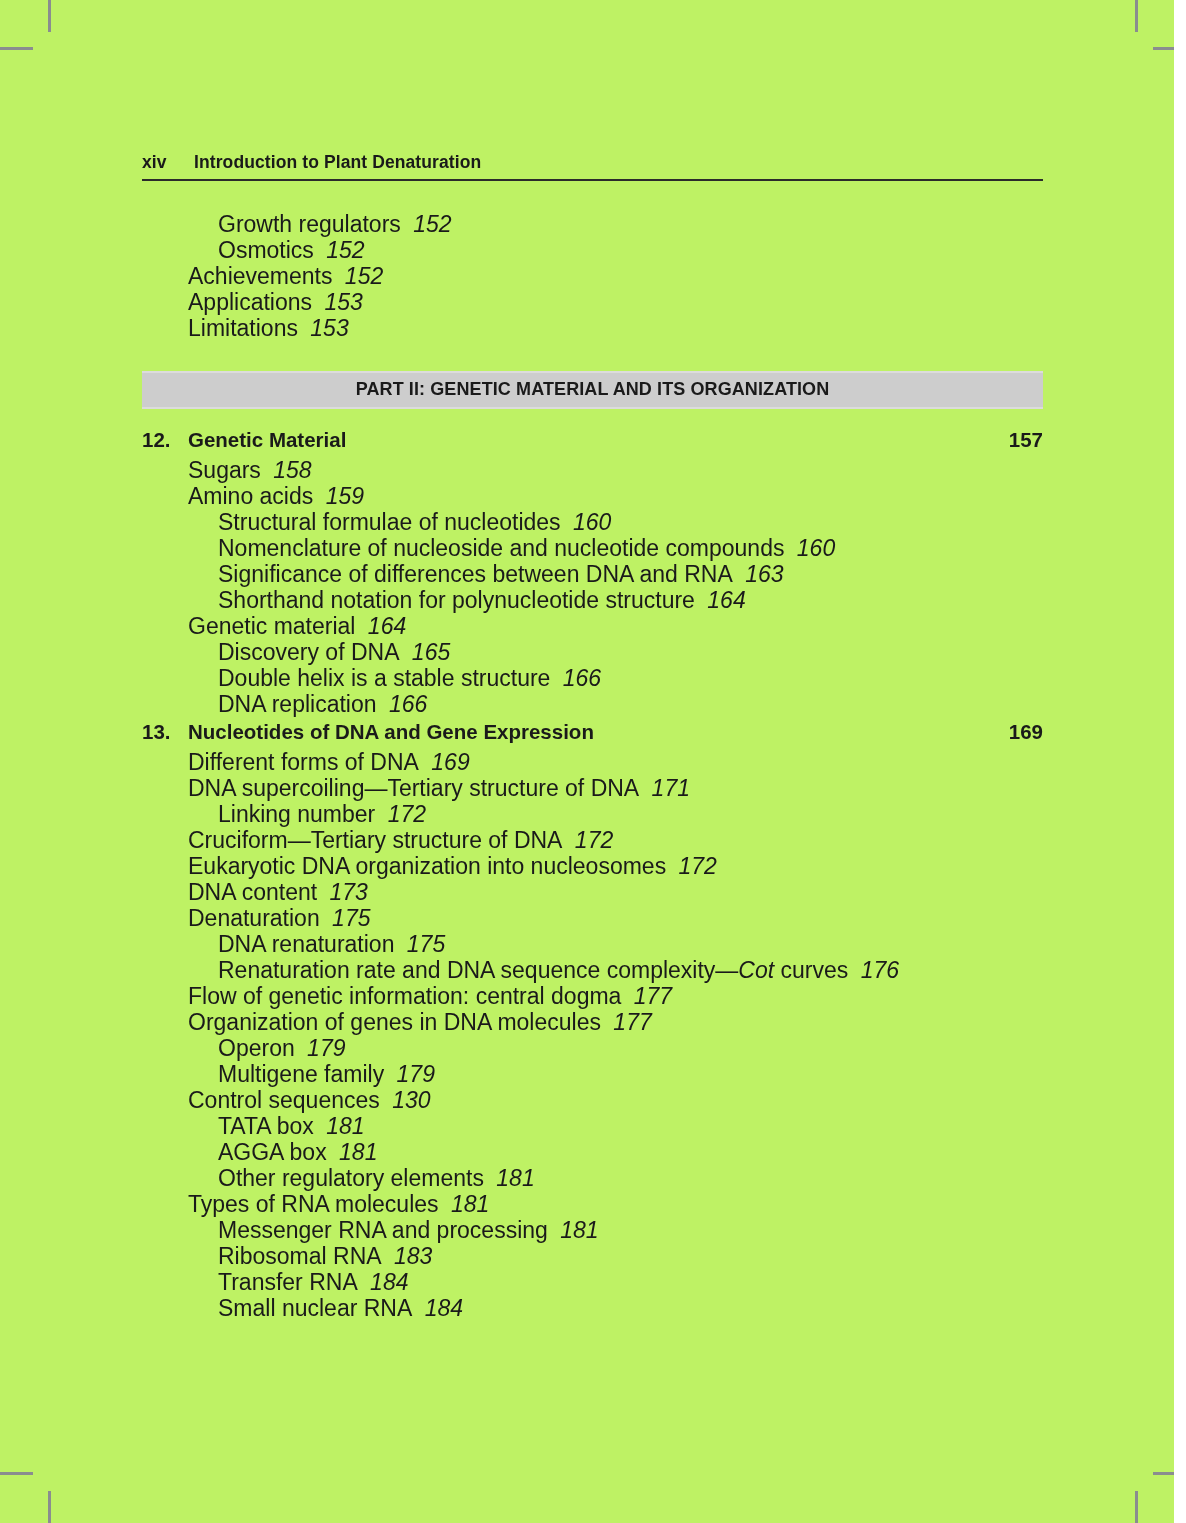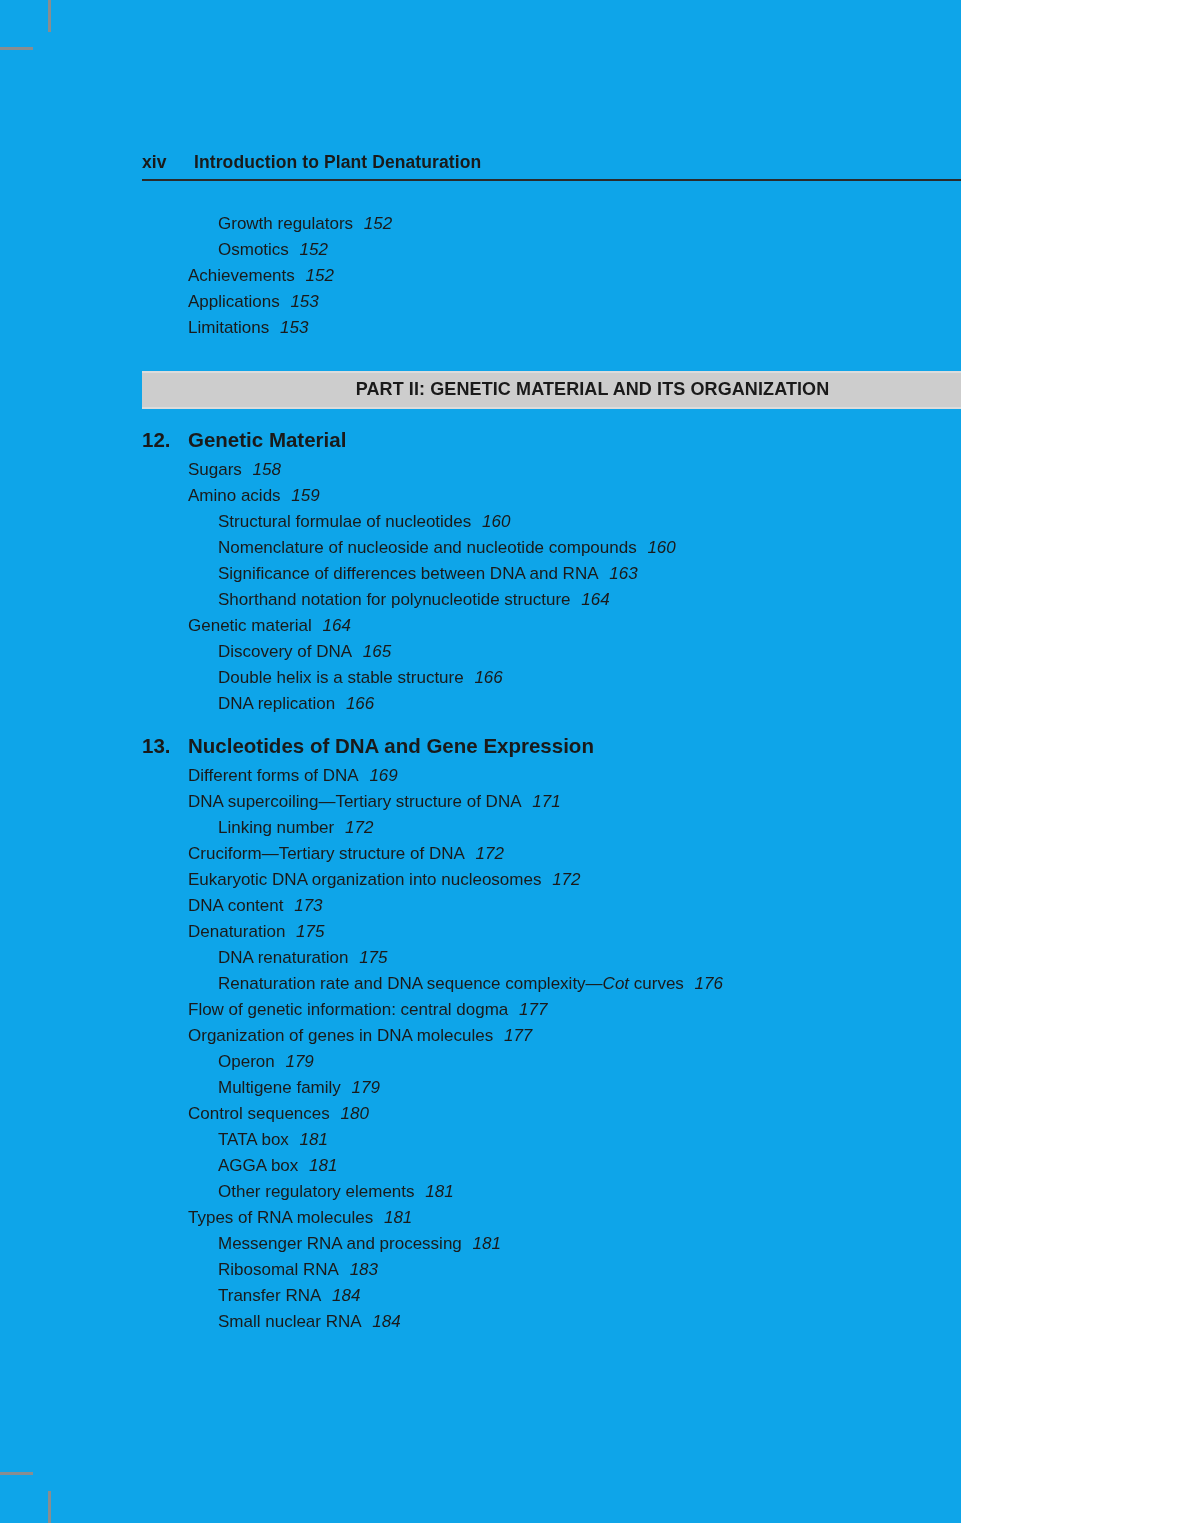--- a/index.html
+++ b/index.html
@@ -7,23 +7,23 @@
     margin: 0;
     padding: 0;
     background: #ffffff;
   }
   body {
     font-family: "Liberation Sans", sans-serif;
     color: #1a1a1a;
   }
   .page {
     position: relative;
-    width: 961px;
+    width: 1174px;
     height: 1523px;
-    background: #0ea5e9;
+    background: #bef264;
     overflow: hidden;
   }
 
   
   .crop {
     position: absolute;
     background: #8a8d8f;
   }
   .crop-v { width: 3px; height: 32px; }
   .crop-h { height: 3px; width: 33px; }
@@ -62,21 +62,21 @@
     flex: 1;
   }
   .head-rule {
     height: 2px;
     background: #2b2b2b;
     margin-bottom: 30px;
   }
 
   
   .toc-line {
-    font-size: 17px;
+    font-size: 23px;
     line-height: 26px;
     white-space: nowrap;
   }
   .lvl1 { padding-left: 46px; }
   .lvl2 { padding-left: 76px; }
   .pg {
     font-style: italic;
     padding-left: 6px;
   }
   .ital { font-style: italic; }
@@ -96,21 +96,20 @@
     letter-spacing: 0.1px;
   }
 
   
   .chapter {
     display: flex;
     align-items: baseline;
     font-weight: bold;
     font-size: 20.5px;
     line-height: 30px;
-    margin-top: 14px;
     margin-bottom: 2px;
   }
   .ch-num {
     width: 46px;
     flex: none;
   }
   .ch-title {
     flex: 1;
   }
   .ch-page {
@@ -181,21 +180,21 @@
           <div class="toc-line lvl1"><span>Cruciform—Tertiary structure of DNA</span><span class="pg"> 172</span></div>
           <div class="toc-line lvl1"><span>Eukaryotic DNA organization into nucleosomes</span><span class="pg"> 172</span></div>
           <div class="toc-line lvl1"><span>DNA content</span><span class="pg"> 173</span></div>
           <div class="toc-line lvl1"><span>Denaturation</span><span class="pg"> 175</span></div>
           <div class="toc-line lvl2"><span>DNA renaturation</span><span class="pg"> 175</span></div>
           <div class="toc-line lvl2"><span>Renaturation rate and DNA sequence complexity—</span><span class="ital">Cot</span><span> curves</span><span class="pg"> 176</span></div>
           <div class="toc-line lvl1"><span>Flow of genetic information: central dogma</span><span class="pg"> 177</span></div>
           <div class="toc-line lvl1"><span>Organization of genes in DNA molecules</span><span class="pg"> 177</span></div>
           <div class="toc-line lvl2"><span>Operon</span><span class="pg"> 179</span></div>
           <div class="toc-line lvl2"><span>Multigene family</span><span class="pg"> 179</span></div>
-          <div class="toc-line lvl1"><span>Control sequences</span><span class="pg"> 180</span></div>
+          <div class="toc-line lvl1"><span>Control sequences</span><span class="pg"> 130</span></div>
           <div class="toc-line lvl2"><span>TATA box</span><span class="pg"> 181</span></div>
           <div class="toc-line lvl2"><span>AGGA box</span><span class="pg"> 181</span></div>
           <div class="toc-line lvl2"><span>Other regulatory elements</span><span class="pg"> 181</span></div>
           <div class="toc-line lvl1"><span>Types of RNA molecules</span><span class="pg"> 181</span></div>
           <div class="toc-line lvl2"><span>Messenger RNA and processing</span><span class="pg"> 181</span></div>
           <div class="toc-line lvl2"><span>Ribosomal RNA</span><span class="pg"> 183</span></div>
           <div class="toc-line lvl2"><span>Transfer RNA</span><span class="pg"> 184</span></div>
           <div class="toc-line lvl2"><span>Small nuclear RNA</span><span class="pg"> 184</span></div>
         </div>
       </div>

